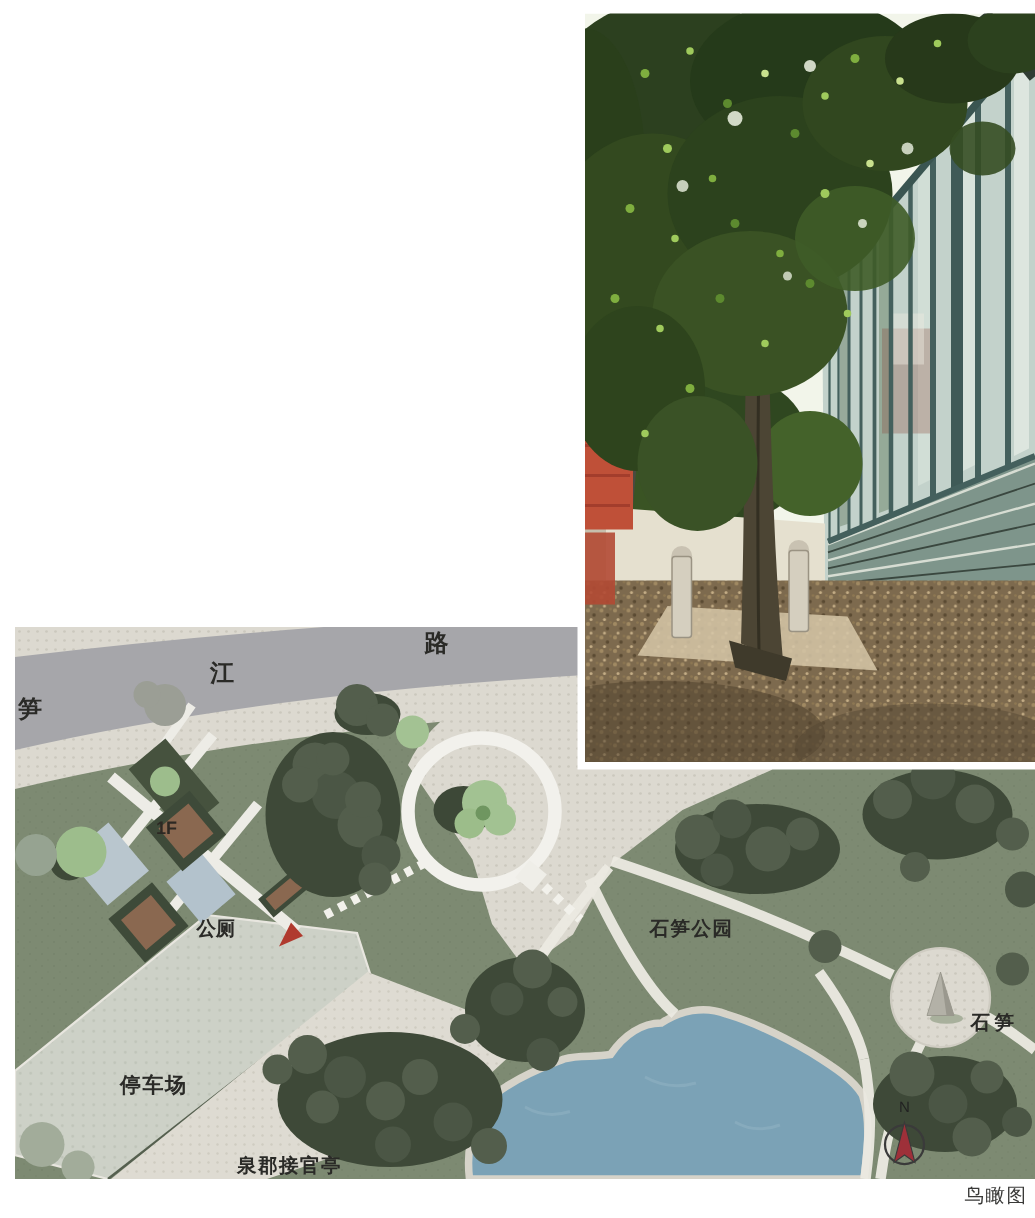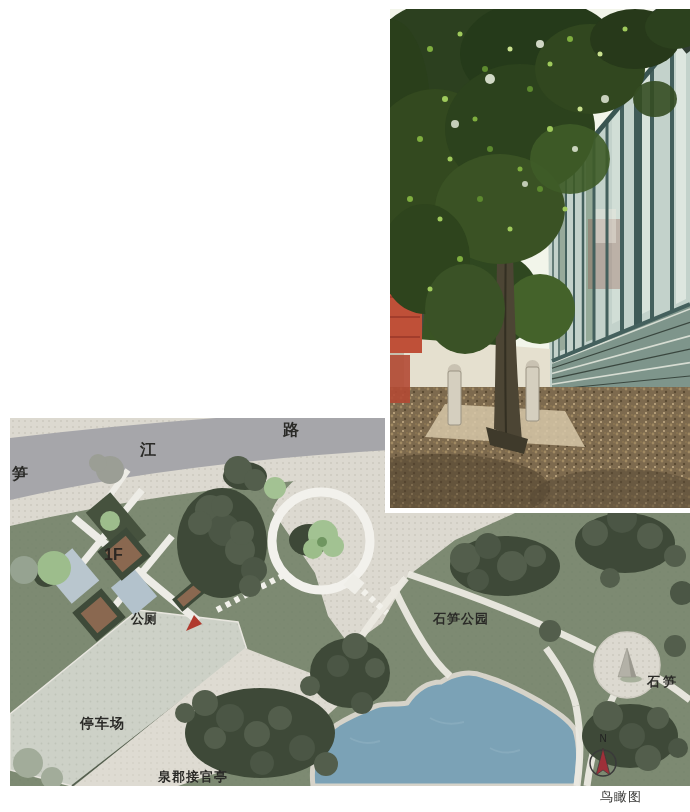--- a/index.html
+++ b/index.html
@@ -4,25 +4,25 @@
 <style>
   html,body{margin:0;padding:0;background:#ffffff;}
   .page{position:relative;width:690px;height:812px;background:#fff;overflow:hidden;
         font-family:"Liberation Sans", sans-serif;}
   .plan-wrap{position:absolute;left:10px;top:418px;width:680px;height:368px;z-index:1;}
   .photo{position:absolute;left:390px;top:9px;width:300px;height:499px;z-index:3;
          box-shadow:0 0 0 5px #ffffff;}
   .lbl{position:absolute;z-index:2;color:#2a2a27;font-weight:700;white-space:nowrap;
        font-size:13px;line-height:1.1;}
   .lbl-road{font-size:16px;letter-spacing:0;}
-  .lbl-floor{font-size:16px;color:#2d2823;}
+  .lbl-floor{font-size:12px;color:#2d2823;}
   .lbl-sp1{letter-spacing:1px;}
   .lbl-sp2{letter-spacing:3px;}
   .lbl-n{font-size:10px;font-weight:400;color:#222;width:16px;text-align:center;}
-  .caption{position:absolute;left:600px;top:788px;width:85px;z-index:2;
+  .caption{position:absolute;left:600px;top:788px;width:85px;text-align:right;z-index:2;
            font-size:13px;color:#3a3a38;font-weight:400;letter-spacing:1px;}
   svg{display:block;}
 </style>
 </head>
 <body>
 
 <div class="page">
 
   <div class="plan-wrap">
     <svg width="680" height="368" viewBox="0 0 680 368">

